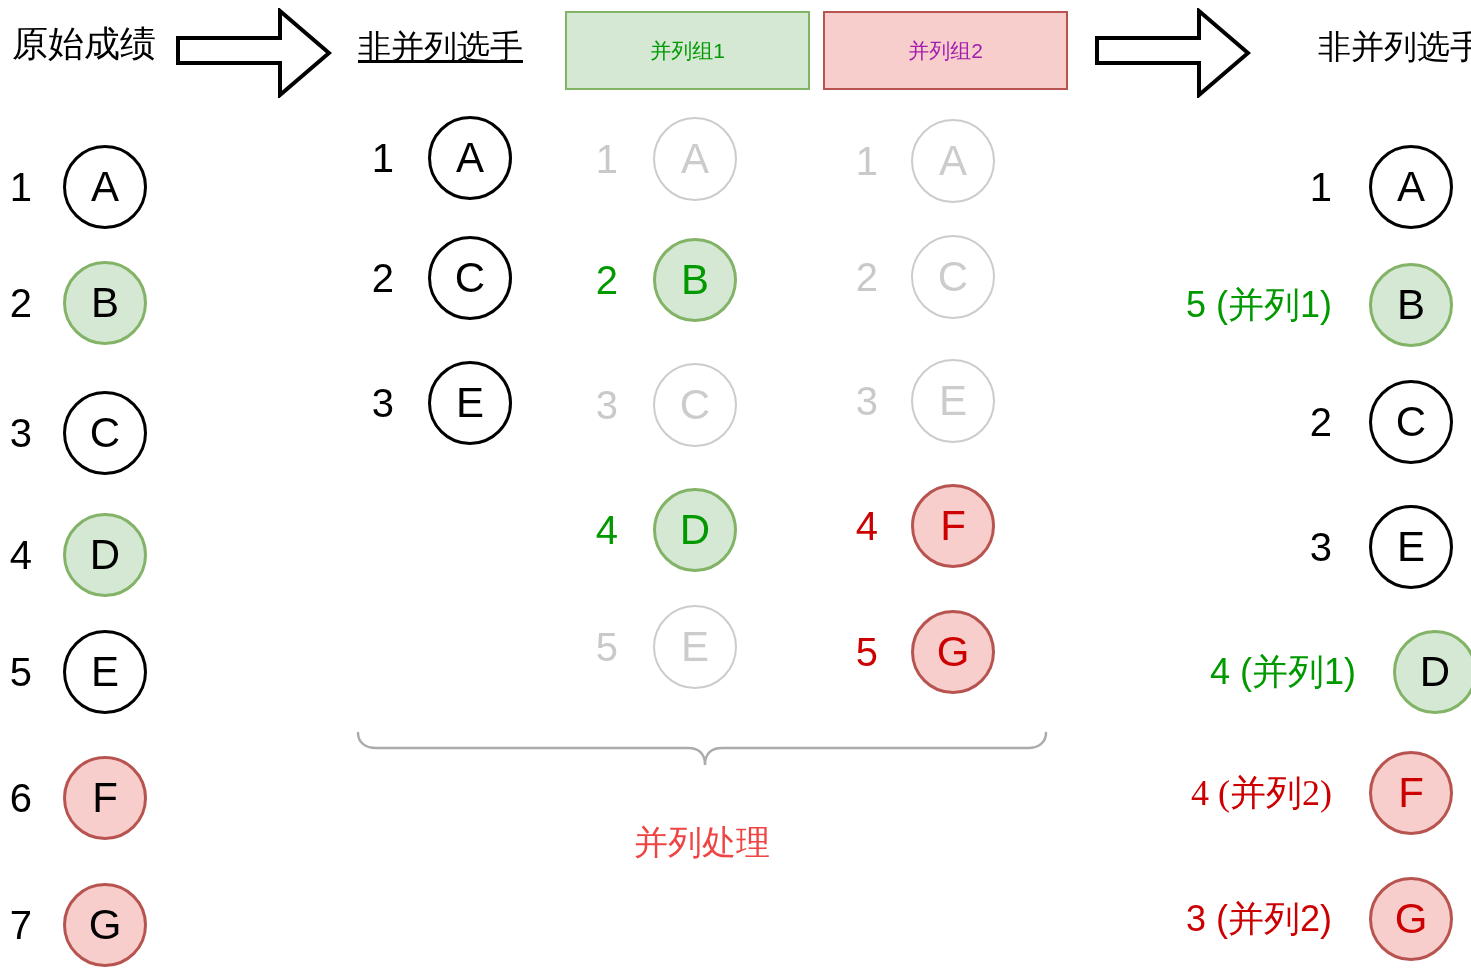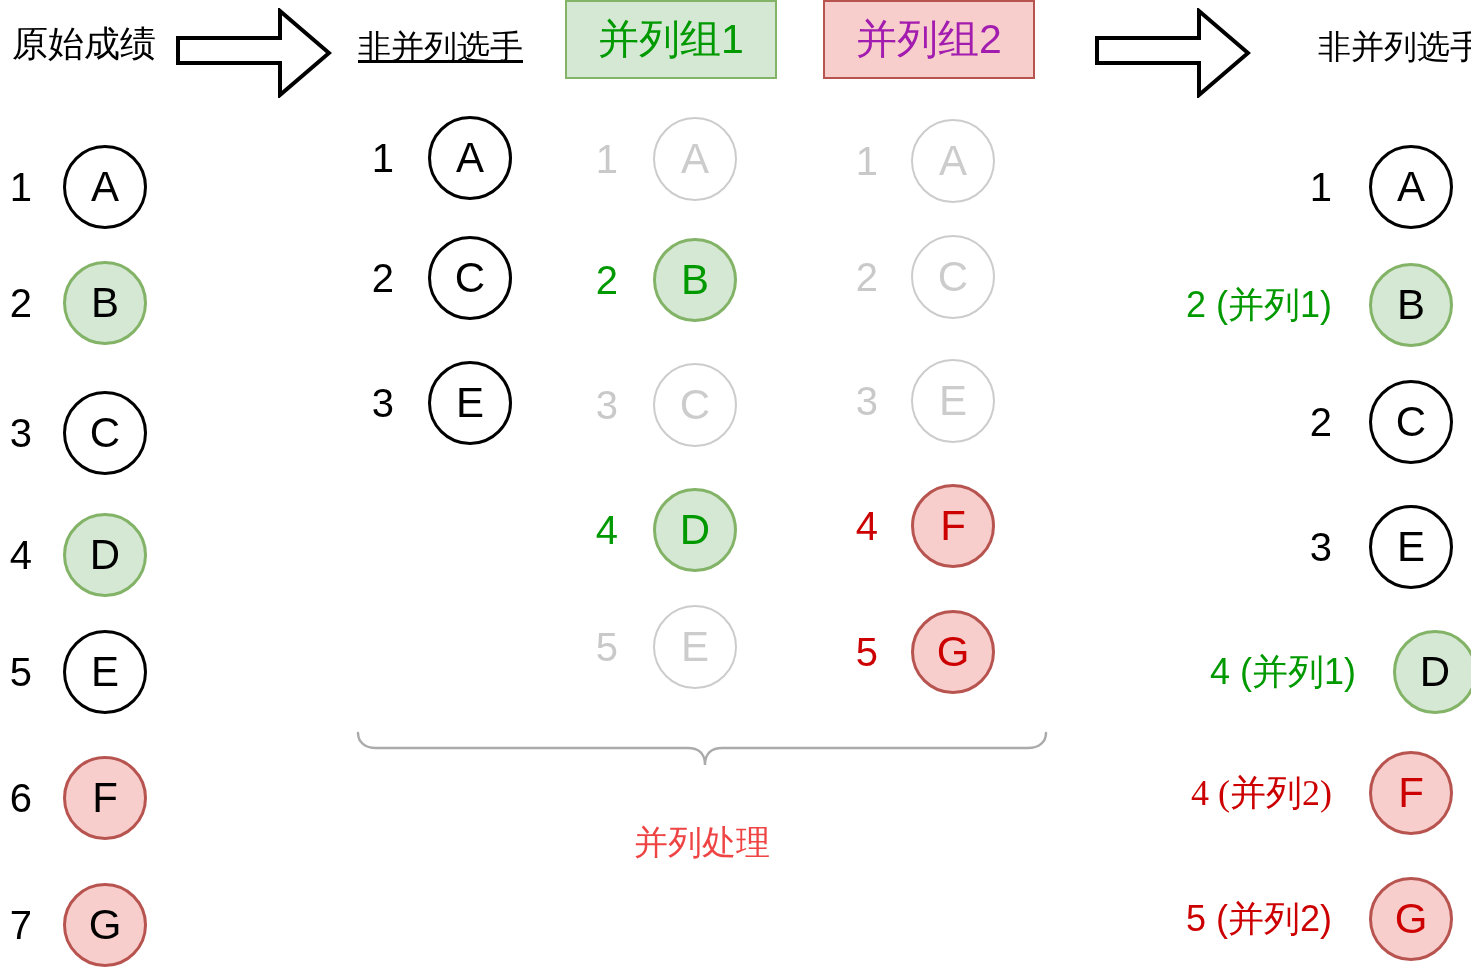--- a/index.html
+++ b/index.html
@@ -15,28 +15,28 @@
     position: absolute;
     color: #000;
     white-space: nowrap;
     line-height: 1.1;
   }
   .t-original { left: 12px;  top: 24px; font-size: 36px; }
   .t-nontied  { left: 358px; top: 29px; font-size: 33px; text-decoration: underline; }
   .t-final    { left: 1318px; top: 29px; font-size: 33px; }
   .group-header {
     position: absolute;
-    top: 0;
+    top: 11px;
     height: 79px;
-    width: 212px;
+    width: 245px;
     box-sizing: border-box;
     display: flex;
     align-items: center;
     justify-content: center;
-    font-size: 41px;
+    font-size: 21px;
     border: 2px solid;
   }
   .gh-green { left: 565px; background: #d5e8d4; border-color: #82b366; color: #009900; }
   .gh-red   { left: 823px; background: #f8cecc; border-color: #b85450; color: #a21caf; }
   .arrow { position: absolute; top: 8px; width: 156px; height: 90px; }
   .arrow-1 { left: 176px; }
   .arrow-2 { left: 1095px; }
   .row {
     position: absolute;
     height: 84px;
@@ -236,21 +236,21 @@
       </div>
     </div>
   <div id="col-final">
       <div class="row" style="left: 1135px; top: 145px;">
         <span class="rank rk-black" style="width: 197px; margin-right: 37px;">1</span>
         <div class="circle v-plain">
           <span>A</span>
         </div>
       </div>
       <div class="row" style="left: 1135px; top: 263px;">
-        <span class="rank rk-green small" style="width: 197px; margin-right: 37px;">2 (并列1)</span>
+        <span class="rank rk-green small" style="width: 197px; margin-right: 37px;">5 (并列1)</span>
         <div class="circle v-green">
           <span>B</span>
         </div>
       </div>
       <div class="row" style="left: 1135px; top: 380px;">
         <span class="rank rk-black" style="width: 197px; margin-right: 37px;">2</span>
         <div class="circle v-plain">
           <span>C</span>
         </div>
       </div>
@@ -266,21 +266,21 @@
           <span>D</span>
         </div>
       </div>
       <div class="row" style="left: 1135px; top: 751px;">
         <span class="rank rk-red small" style="width: 197px; margin-right: 37px; font-family: Liberation Serif, serif;">4 (并列2)</span>
         <div class="circle v-red-active">
           <span>F</span>
         </div>
       </div>
       <div class="row" style="left: 1135px; top: 877px;">
-        <span class="rank rk-red small" style="width: 197px; margin-right: 37px;">5 (并列2)</span>
+        <span class="rank rk-red small" style="width: 197px; margin-right: 37px;">3 (并列2)</span>
         <div class="circle v-red-active">
           <span>G</span>
         </div>
       </div>
     </div>
 
   <svg class="brace" viewBox="0 0 692 38">
     <path d="M 2 2 C 2 11 9 17 20 17 L 332 17 C 342 17 349 22 349 34 C 349 22 356 17 366 17 L 672 17 C 683 17 690 11 690 2" fill="none" stroke="#ababab" stroke-width="2.5" stroke-linecap="round"></path>
   </svg>
 

